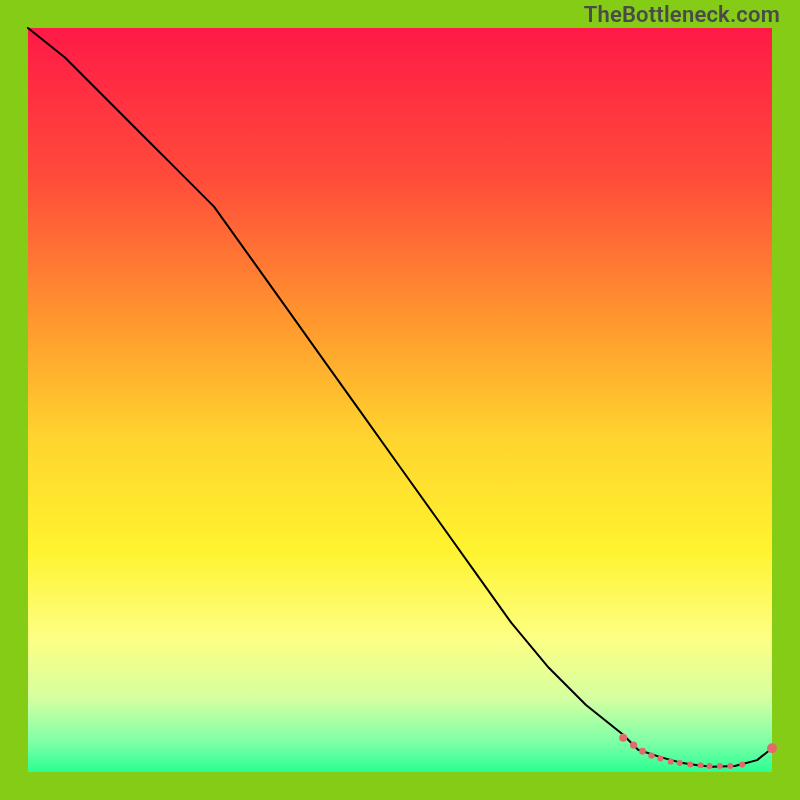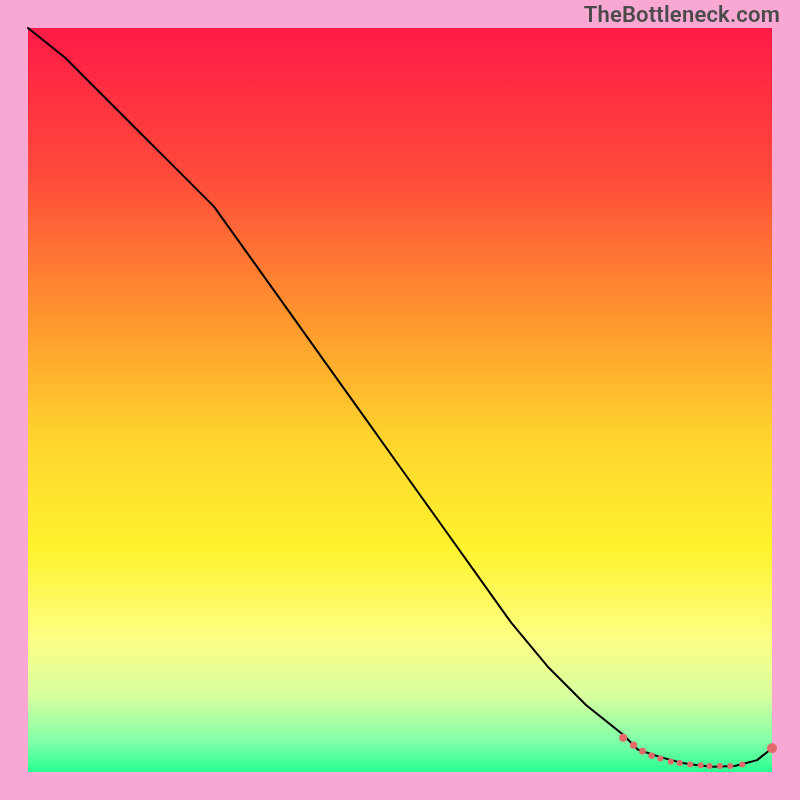--- a/index.html
+++ b/index.html
@@ -10,21 +10,21 @@
     background: #000;
     overflow: hidden;
     font-family: -apple-system, BlinkMacSystemFont, "Segoe UI", Roboto, Arial, sans-serif;
   }
   .frame {
     position: absolute;
     left: 0;
     top: 0;
     width: 800px;
     height: 800px;
-    background: #f9a8d4;
+    background: #84cc16;
   }
   .attrib {
     position: absolute;
     top: 2px;
     right: 20px;
     color: #4a4a4a;
     font-size: 22px;
     font-weight: 600;
     letter-spacing: 0.2px;
   }

